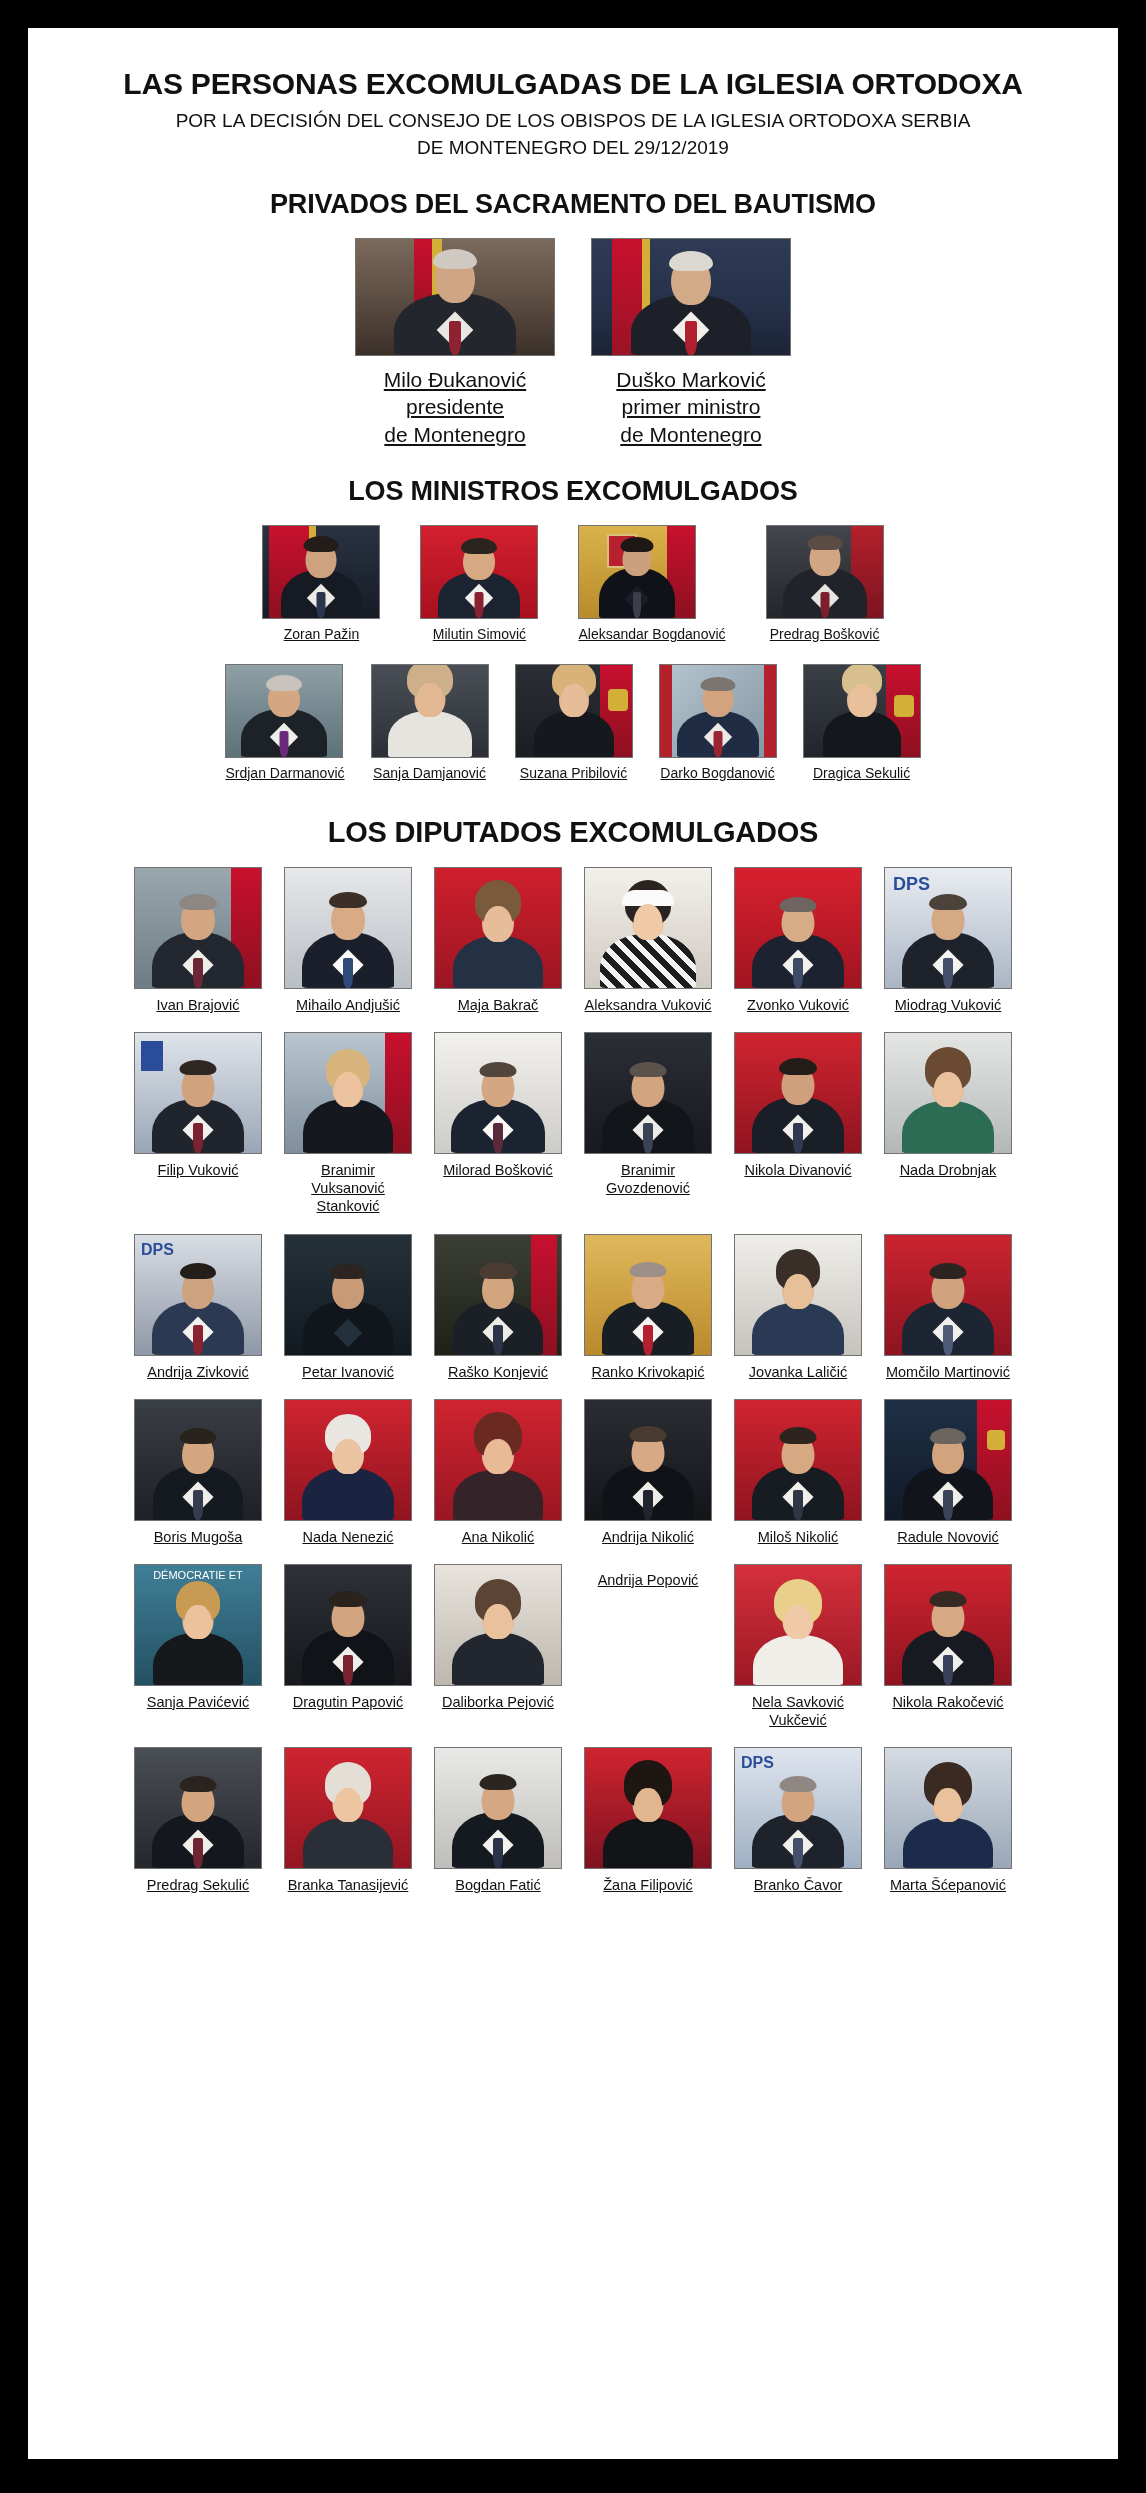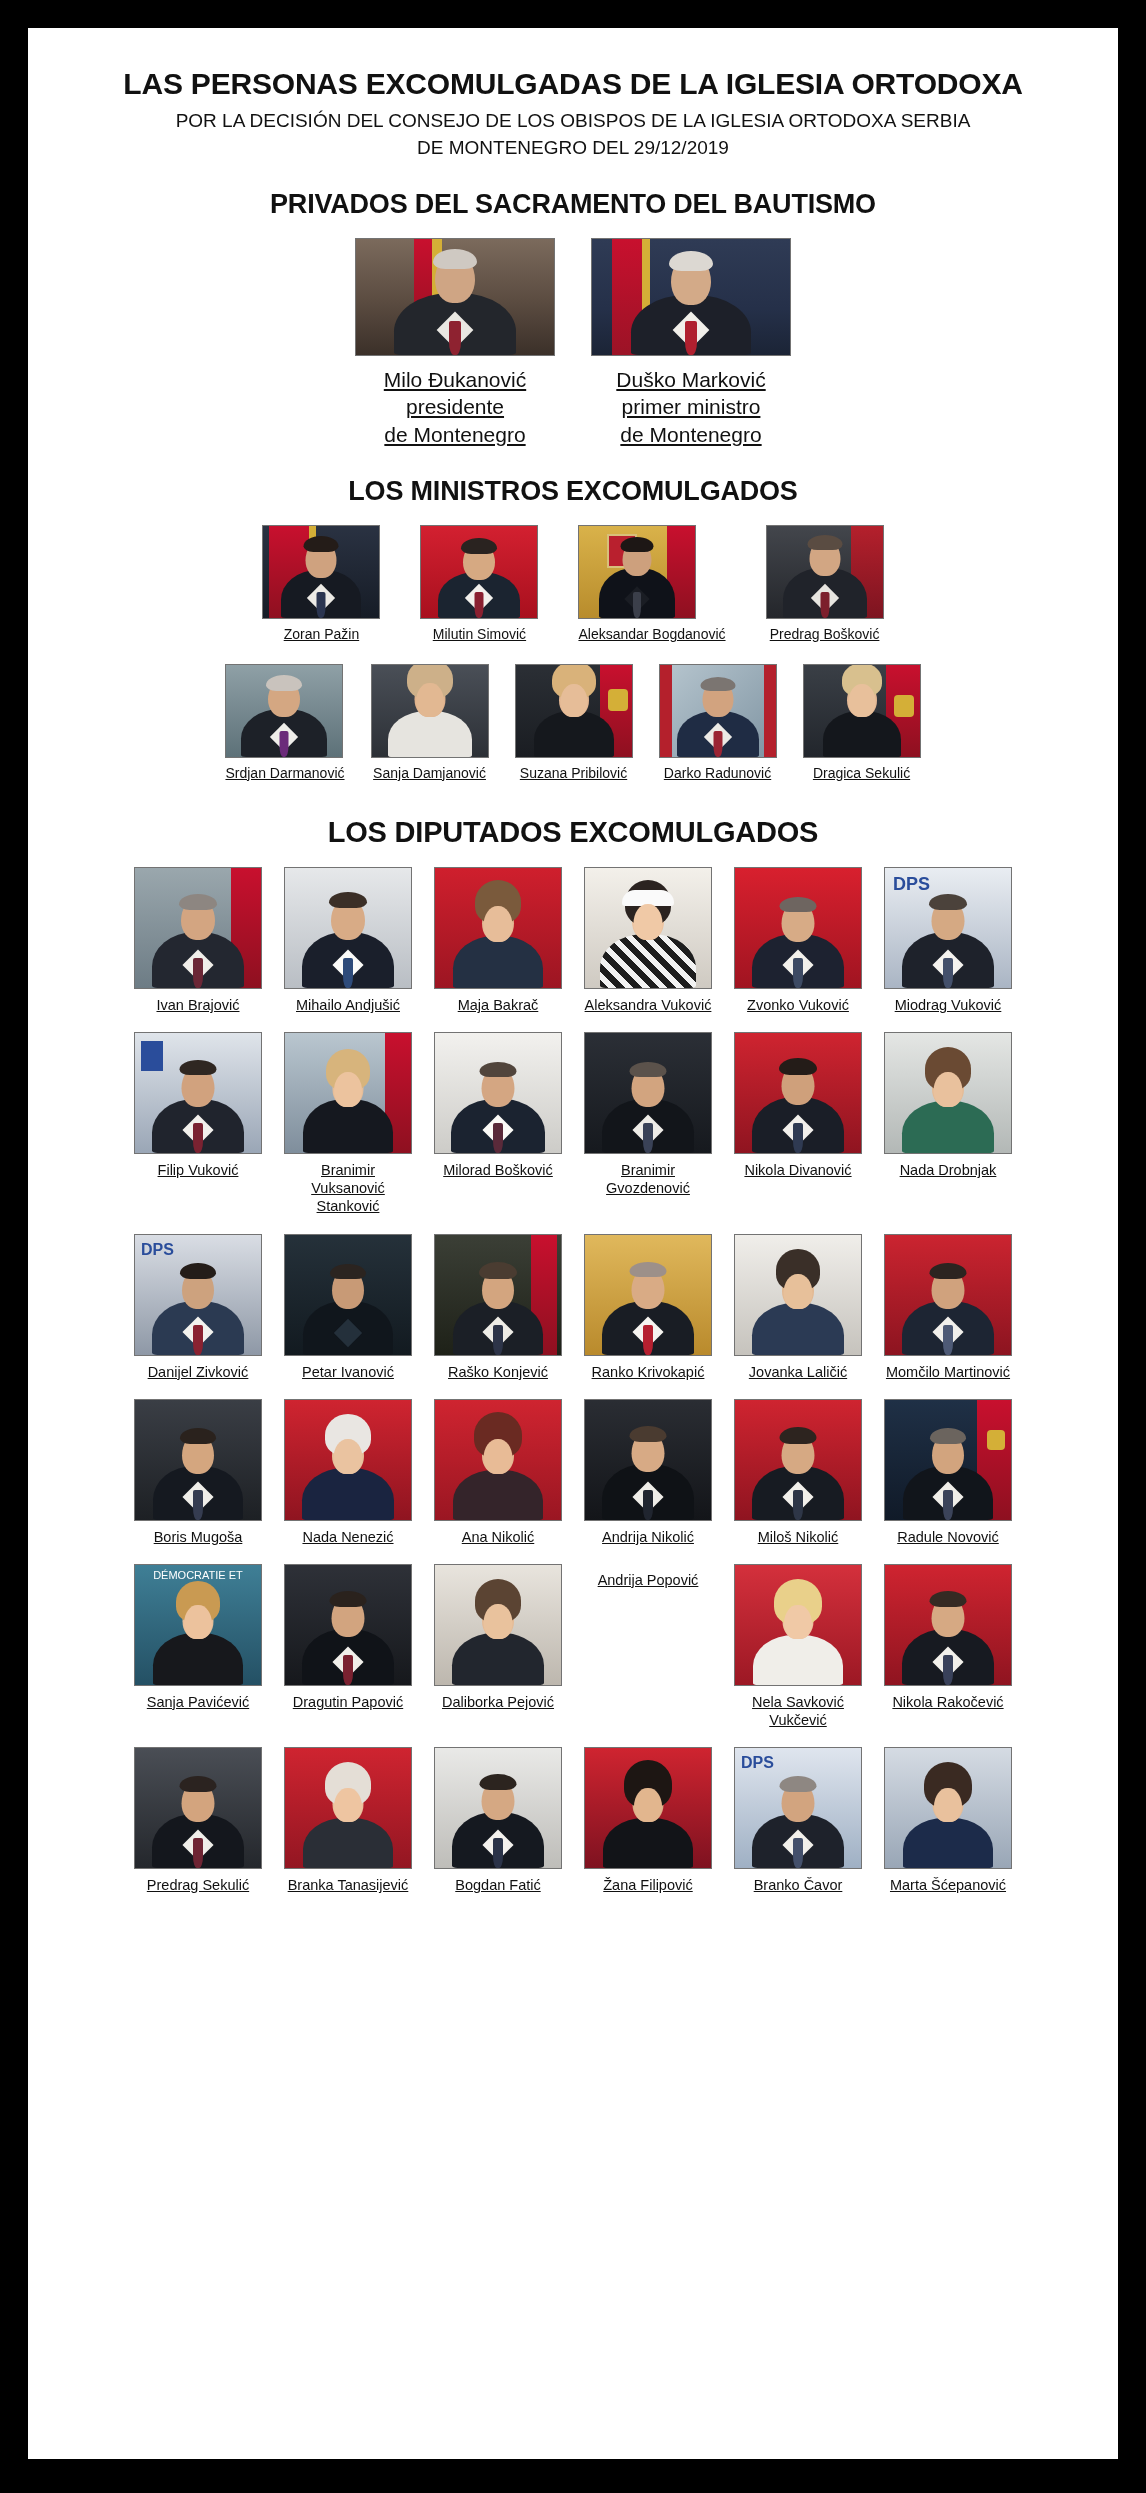--- a/index.html
+++ b/index.html
@@ -269,21 +269,21 @@
         <div class="photo">
           <div class="bg" style="background:linear-gradient(135deg,#b7c6cf,#7f94a2);"></div>
           <div class="flagstripe" style="left:0;width:12px;background:#b4202c;"></div>
           <div class="flagstripe" style="right:0;left:auto;width:12px;background:#b4202c;"></div>
           <div class="torso" style="bottom:0;width:82px;height:46px;background:#1f2c44;"></div>
           <div class="collar" style="bottom:10px;width:20px;height:20px;background:#eceae6;"></div>
           <div class="tie" style="bottom:0;width:9px;height:26px;background:#9a2433;"></div>
           <div class="head" style="bottom:40px;width:31px;height:37px;background:#d2a37f;"></div>
           <div class="hair" style="bottom:66px;width:35px;height:14px;background:#7b7571;"></div>
         </div>
-        <div class="caption">Darko Radunović</div>
+        <div class="caption">Darko Bogdanović</div>
       </div>
 
       <div class="card">
         <div class="photo">
           <div class="bg" style="background:linear-gradient(180deg,#3a3f46,#22262c);"></div>
           <div class="flagstripe" style="left:82px;width:36px;background:linear-gradient(180deg,#c8102e,#8e1020);"></div>
           <div style="position:absolute;left:90px;top:30px;width:20px;height:22px;background:#d4af37;border-radius:4px;"></div>
           <div class="torso" style="bottom:0;width:78px;height:46px;background:#14171c;"></div>
           <div class="head" style="bottom:40px;width:30px;height:36px;background:#e3b894;"></div>
           <div class="hair" style="bottom:60px;width:40px;height:34px;background:#d8c08e;border-radius:50% 50% 40% 40%;"></div>
@@ -439,21 +439,21 @@
       <div class="card">
         <div class="photo">
           <div class="bg" style="background:linear-gradient(180deg,#d9dde4,#8e98a6);"></div>
           <div style="position:absolute;left:6px;top:6px;font:bold 16px 'Liberation Sans',sans-serif;color:#2a4d9b;">DPS</div>
           <div class="torso" style="bottom:0;width:92px;height:54px;background:#2b3a52;"></div>
           <div class="collar" style="bottom:12px;width:22px;height:22px;background:#f3f2ee;"></div>
           <div class="tie" style="bottom:0;width:10px;height:30px;background:#8a2231;"></div>
           <div class="head" style="bottom:46px;width:32px;height:40px;background:#cda27e;"></div>
           <div class="hair" style="bottom:76px;width:36px;height:16px;background:#241d19;"></div>
         </div>
-        <div class="caption">Danijel Zivković</div>
+        <div class="caption">Andrija Zivković</div>
       </div>
       <div class="card">
         <div class="photo">
           <div class="bg" style="background:linear-gradient(180deg,#25313a,#121a20);"></div>
           <div class="torso" style="bottom:0;width:90px;height:54px;background:#10161c;"></div>
           <div class="collar" style="bottom:12px;width:20px;height:20px;background:#24303b;"></div>
           <div class="head" style="bottom:46px;width:32px;height:40px;background:#c89a76;"></div>
           <div class="hair" style="bottom:76px;width:36px;height:15px;background:#2b2420;"></div>
         </div>
         <div class="caption">Petar Ivanović</div>

